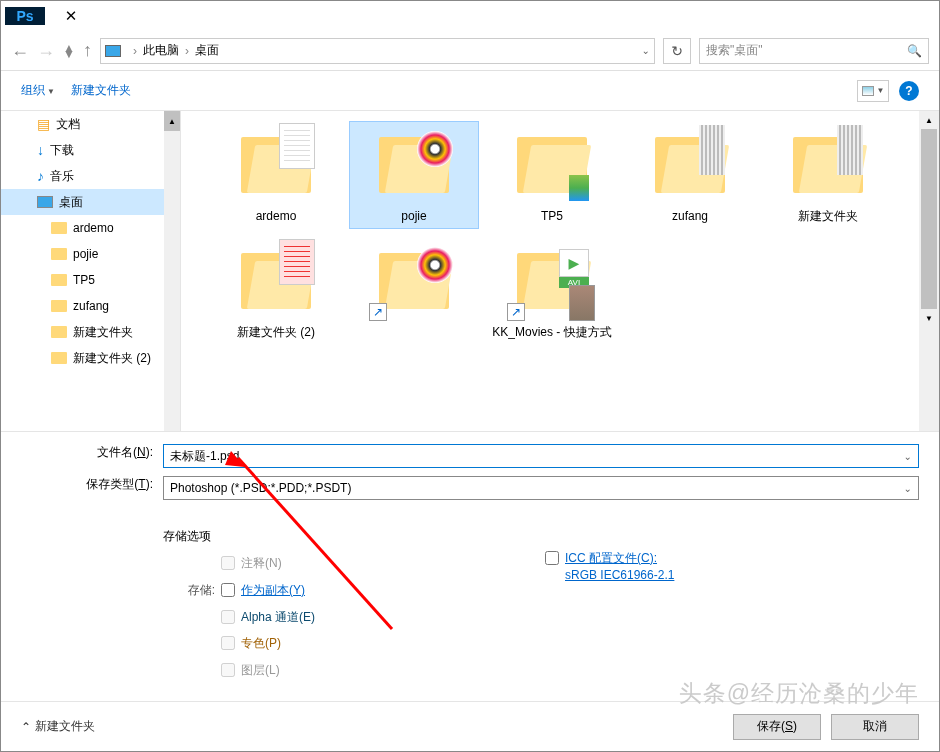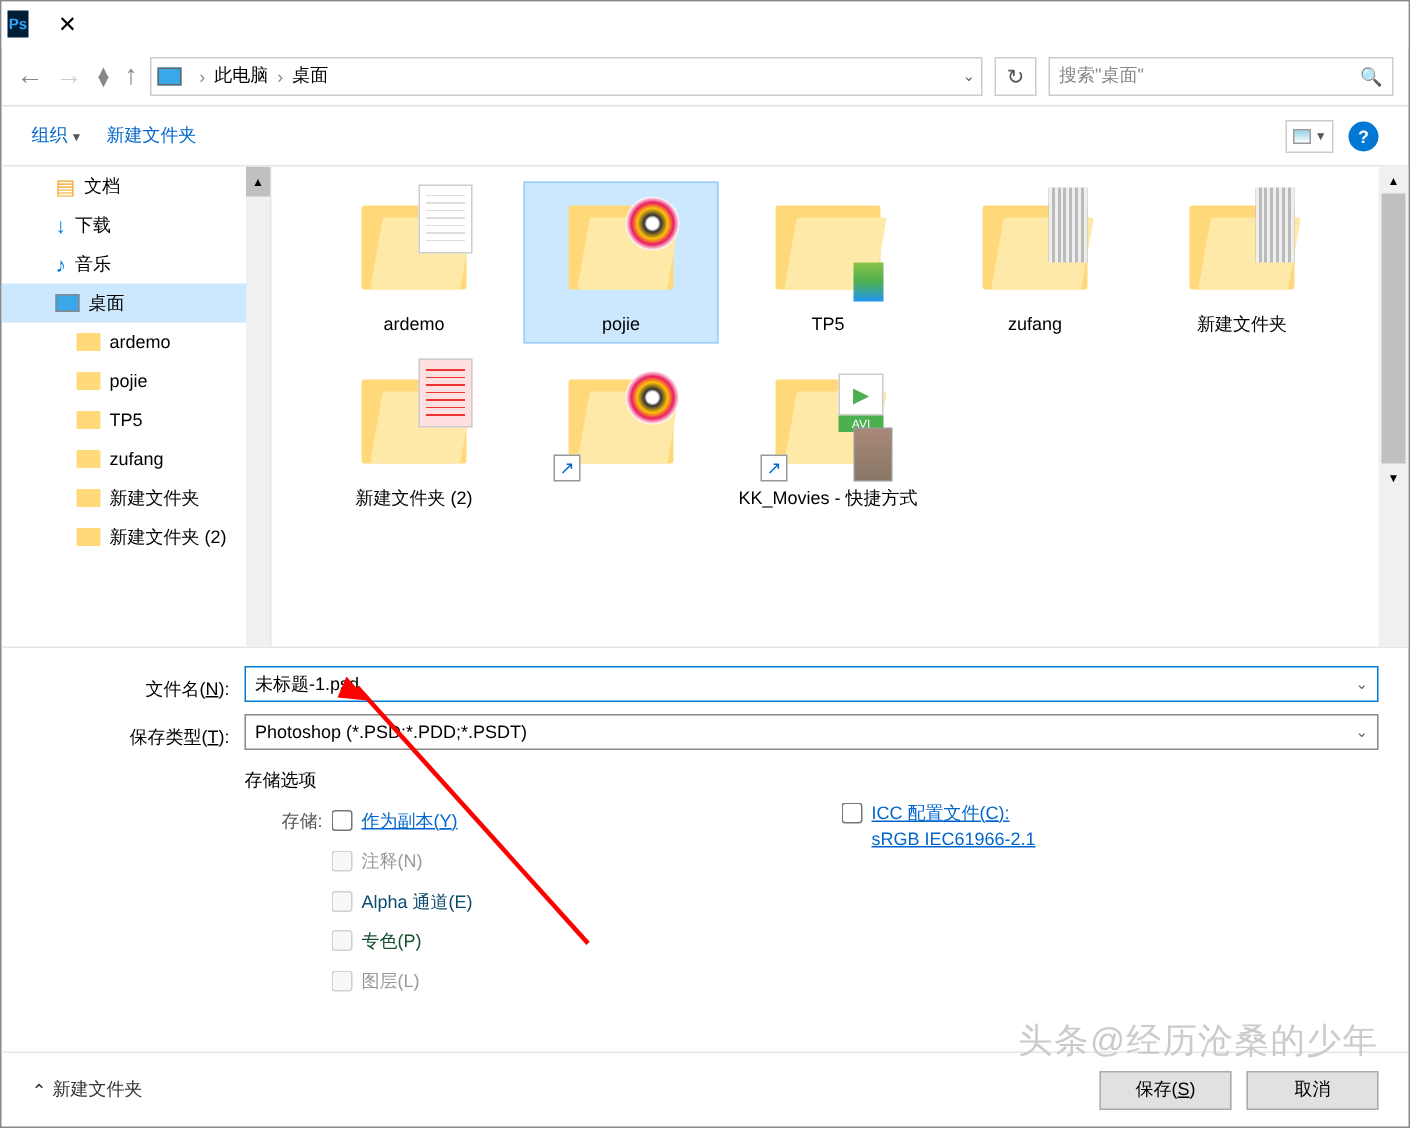--- a/index.html
+++ b/index.html
@@ -1,18 +1,18 @@
 <!DOCTYPE html>
 <html><head>
 <meta charset="utf-8">
 <style>
 * { margin: 0; padding: 0; box-sizing: border-box; font-family: "Microsoft YaHei", "Segoe UI", sans-serif; font-size: 12px; }
 body { background: #fff; width: 940px; height: 752px; overflow: hidden; border: 1px solid #888; position: relative; }
 .titlebar { height: 30px; display: flex; align-items: center; padding: 0 4px; background: #fff; }
-.ps-icon { width: 14px; height: 18px; background: #001e36; color: #31a8ff; display: flex; align-items: center; justify-content: center; font-size: 10px; font-weight: bold; margin-right: 6px; }
+.ps-icon { width: 40px; height: 18px; background: #001e36; color: #31a8ff; display: flex; align-items: center; justify-content: center; font-size: 14px; font-weight: bold; margin-right: 6px; }
 .titlebar-title { flex: 1; }
 .close-x { width: 40px; text-align: center; font-size: 15px; }
 .navbar { height: 40px; display: flex; align-items: center; gap: 8px; padding: 6px 10px; border-bottom: 1px solid #e0e0e0; }
 .nav-arrows { display: flex; gap: 8px; align-items: center; color: #888; }
 .nav-arrow { font-size: 18px; }
 .nav-updown { display: flex; flex-direction: column; font-size: 7px; line-height: 6px; }
 .address-bar { flex: 1; display: flex; align-items: center; border: 1px solid #ccc; height: 26px; padding: 0 4px; }
 .monitor-icon { width: 16px; height: 12px; background: #3aa7e8; border: 1px solid #666; margin-right: 6px; }
 .address-bar .sep { margin: 0 6px; color: #888; }
 .address-drop { margin-left: auto; color: #666; font-size: 10px; }
@@ -54,27 +54,27 @@
 .shortcut-arrow { position: absolute; left: 0; bottom: 0; width: 18px; height: 18px; background: #fff; border: 1px solid #999; display: flex; align-items: center; justify-content: center; color: #0066cc; font-size: 12px; }
 .avi-badge { position: absolute; right: 8px; top: 8px; width: 30px; height: 42px; }
 .avi-play { width: 30px; height: 28px; background: #fff; border: 1px solid #ccc; display: flex; align-items: center; justify-content: center; color: #4caf50; font-size: 14px; }
 .avi-lbl { background: #4caf50; color: #fff; font-size: 8px; padding: 1px 0; text-align: center; }
 .photo-thumb { position: absolute; right: 2px; bottom: 0; width: 26px; height: 36px; background: linear-gradient(#a87, #876); border: 1px solid #999; }
 .file-name { margin-top: 4px; line-height: 1.3; max-width: 130px; word-break: break-all; }
 .files-scroll { position: absolute; right: 0; top: 0; width: 20px; height: 100%; background: #f0f0f0; display: flex; flex-direction: column; align-items: center; }
 .files-scroll .arr { height: 18px; display: flex; align-items: center; justify-content: center; font-size: 8px; width: 100%; }
 .files-scroll .thumb { width: 16px; flex: 1; background: #c0c0c0; margin: 0 2px; max-height: 180px; }
 .form-area { border-top: 1px solid #e5e5e5; padding: 12px 20px 0; }
-.form-row { display: flex; align-items: flex-end; margin-bottom: 8px; }
+.form-row { display: flex; align-items: flex-start; margin-bottom: 8px; }
 .form-row label { width: 132px; text-align: right; margin-right: 10px; }
 .form-row label u { text-decoration: underline; }
 .form-ctrl { flex: 1; height: 24px; border: 1px solid #888; padding: 0 6px; display: flex; align-items: center; background: #fff; }
 .form-ctrl.sel { border-color: #0078d4; }
 .drop-arr { margin-left: auto; font-size: 10px; color: #666; }
-.options-row { display: flex; gap: 40px; padding-left: 142px; margin-top: 12px; }
+.options-row { display: flex; gap: 24px; padding-left: 142px; margin-top: 28px; }
 .opt-col { flex: 0 0 auto; }
 .opt-title { font-weight: normal; margin-bottom: 10px; }
 .opt-line { display: flex; align-items: flex-start; gap: 6px; margin-bottom: 10px; line-height: 1.4; }
 .opt-label { width: 52px; text-align: right; color: #555; }
 .opt-line input[type=checkbox] { width: 14px; height: 14px; margin-top: 1px; }
 .opt-line a { color: #0066cc; text-decoration: underline; }
 .footer { position: absolute; bottom: 0; left: 0; right: 0; height: 50px; display: flex; align-items: center; padding: 0 20px; border-top: 1px solid #e5e5e5; }
 .footer .hide { display: flex; align-items: center; gap: 4px; color: #333; }
 .footer .btns { margin-left: auto; display: flex; gap: 10px; }
 .footer button { width: 88px; height: 26px; border: 1px solid #aaa; background: #e1e1e1; }
@@ -259,38 +259,38 @@
     <div class="form-ctrl">
       <span>Photoshop (*.PSD;*.PDD;*.PSDT)</span>
       <span class="drop-arr">⌄</span>
     </div>
   </div>
 
   <div class="options-row">
     <div class="opt-col" style="width:300px">
       <div class="opt-title">存储选项</div>
       <div class="opt-line">
+          <span class="opt-label"></span>
+          <input type="checkbox" disabled="" style="">
+          <span style="color:#999">注释(N)</span>
+        </div>
+      <div class="opt-line">
         <span class="opt-label">存储:</span>
         <input type="checkbox" style="">
         <a href="#">作为副本(<u>Y</u>)</a>
       </div>
       <div class="opt-line">
           <span class="opt-label"></span>
           <input type="checkbox" disabled="" style="">
-          <span style="color:#999">注释(N)</span>
+          <span style="color:#0c4a6e">Alpha 通道(E)</span>
         </div>
       <div class="opt-line">
           <span class="opt-label"></span>
           <input type="checkbox" disabled="" style="">
-          <span style="color:#0c4a6e">Alpha 通道(E)</span>
-        </div>
-      <div class="opt-line">
-          <span class="opt-label"></span>
-          <input type="checkbox" disabled="" style="">
-          <span style="color:#14532d">专色(P)</span>
+          <span style="color:#a16207">专色(P)</span>
         </div>
       <div class="opt-line">
           <span class="opt-label"></span>
           <input type="checkbox" disabled="" style="">
           <span style="color:#999">图层(L)</span>
         </div>
     </div>
     <div class="opt-col" style="width:320px">
       <div style="height:22px"></div>
       <div class="opt-line">

